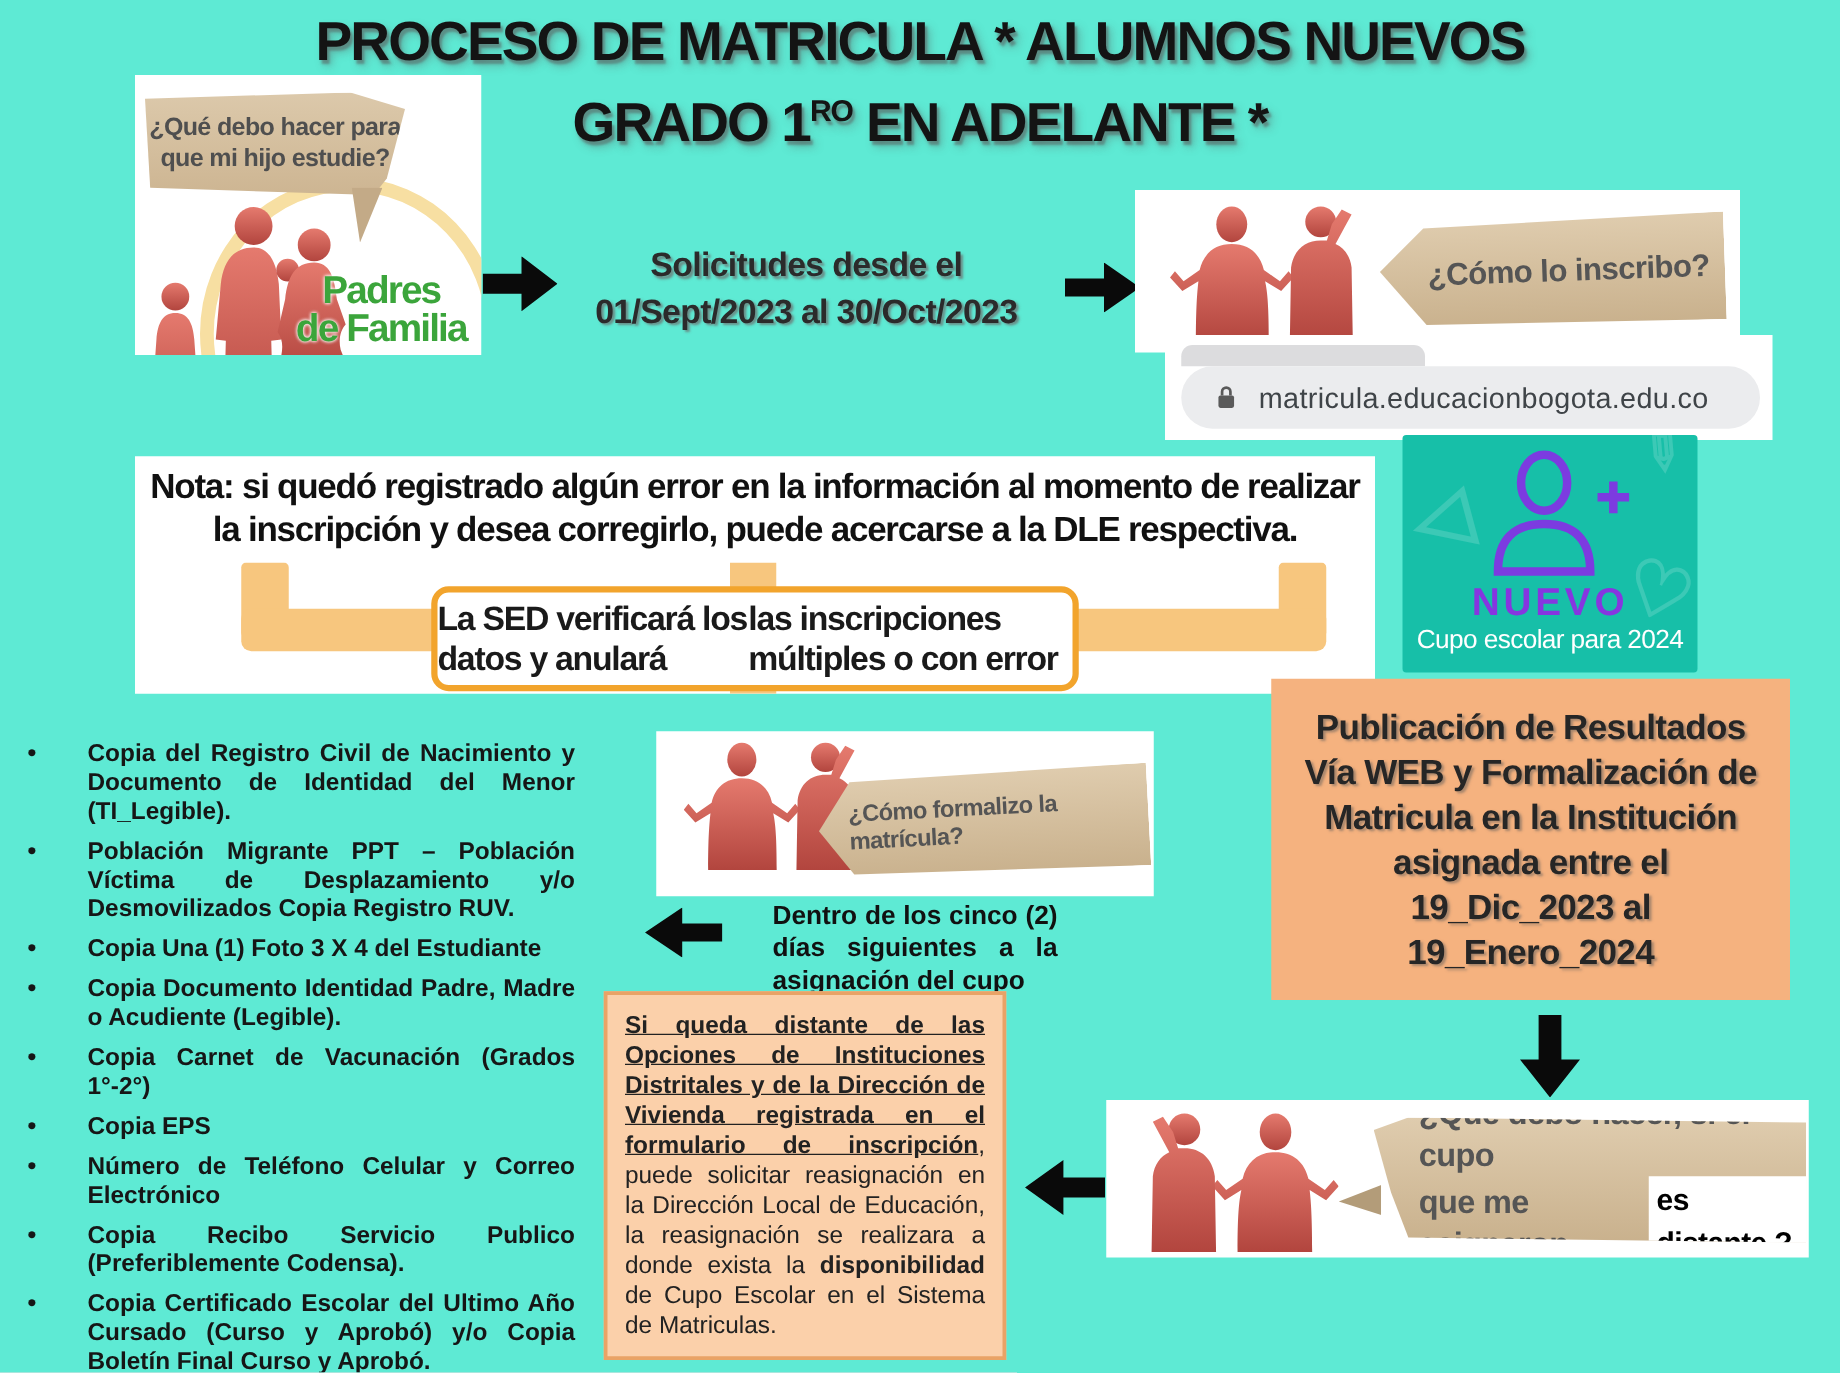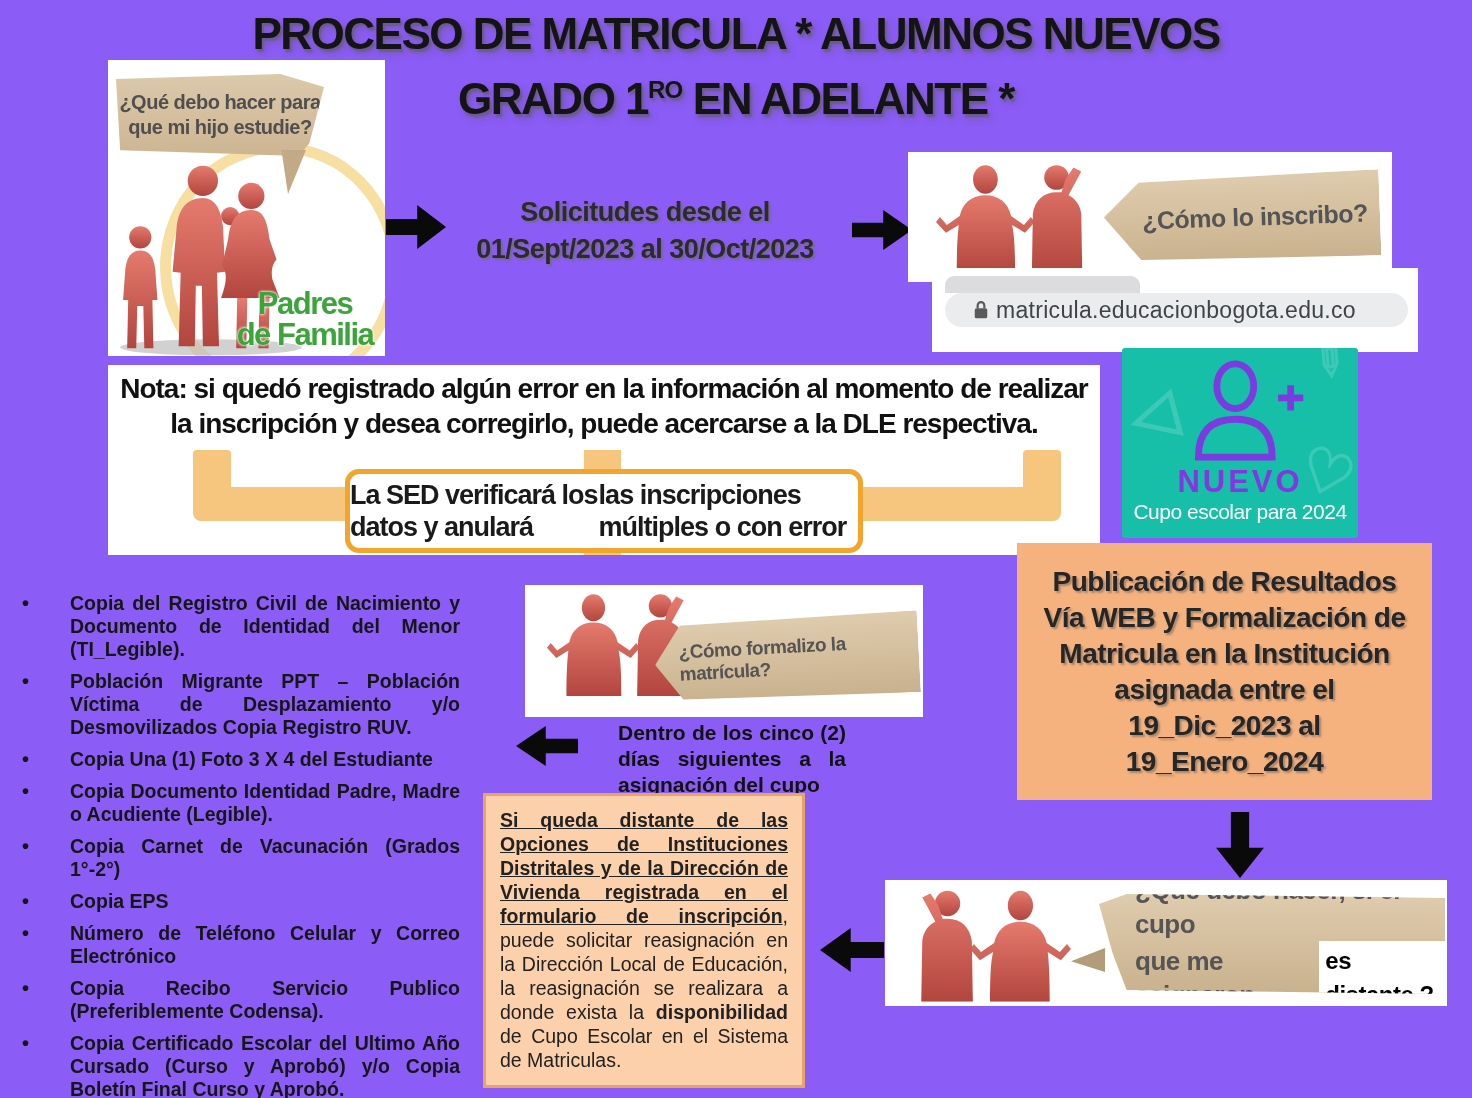--- a/index.html
+++ b/index.html
@@ -1,16 +1,16 @@
 <!DOCTYPE html>
 <html><head>
 <meta charset="utf-8">
 <style>
   html,body{margin:0;padding:0;background:#e4e4e6;}
-  .canvas{position:relative;width:1472px;height:1098px;background:#8b5cf6;overflow:hidden;
+  .canvas{position:relative;width:1472px;height:1098px;background:#5eead4;overflow:hidden;
           font-family:"Liberation Sans",sans-serif;color:#1a1a1a;}
   .abs{position:absolute;}
   .card{position:absolute;background:#fff;}
 
   
   .title{left:0;right:0;top:6px;text-align:center;font-weight:bold;color:#141414;
          font-size:44px;letter-spacing:-1.5px;line-height:56px;
          text-shadow:2px 3px 2px rgba(90,90,90,.55),4px 5px 7px rgba(90,90,90,.35);}
   .title sup{font-size:24px;vertical-align:super;letter-spacing:-1px;}
 
@@ -43,22 +43,22 @@
       font-size:27px;line-height:37px;color:#2b2b2b;letter-spacing:-0.5px;
       text-shadow:2px 2px 2px rgba(110,110,110,.75);}
 
   
   .banner{position:absolute;background:linear-gradient(180deg,#dfccae 0%,#c9b18d 100%);
       color:#555;font-weight:bold;display:flex;align-items:center;justify-content:center;
       letter-spacing:-0.5px;}
 
   
   .tabstub{left:945px;top:276px;width:195px;height:17px;background:#dcdcde;border-radius:9px 9px 0 0;}
-  .urlpill{left:945px;top:293px;width:463px;height:34px;background:#ebecee;border-radius:25px;
-      display:flex;align-items:center;gap:5px;padding-left:26px;box-sizing:border-box;}
+  .urlpill{left:945px;top:293px;width:463px;height:50px;background:#ebecee;border-radius:25px;
+      display:flex;align-items:center;gap:16px;padding-left:26px;box-sizing:border-box;}
   .urltext{font-size:23px;color:#3f4448;letter-spacing:0.3px;}
 
   
   .nota-text{position:absolute;left:0;top:6px;width:100%;text-align:center;font-weight:bold;
       font-size:28px;line-height:35px;letter-spacing:-1px;color:#111;}
   .sed-box{position:absolute;left:237px;top:104px;width:508px;height:74px;background:#fff;
       border:5px solid #f2a42c;border-radius:14px;display:flex;flex-direction:row;
       justify-content:center;align-items:center;font-weight:bold;font-size:27px;line-height:32px;
       letter-spacing:-1px;z-index:2;}
 
@@ -132,21 +132,21 @@
   </symbol>
 </svg>
 
 <div class="canvas">
 
   <div class="abs title">
     <div>PROCESO DE MATRICULA * ALUMNOS NUEVOS</div>
     <div><span>GRADO 1</span><sup>RO</sup><span> EN ADELANTE *</span></div>
   </div>
 
-  <div class="card" style="left:108px;top:60px;width:277px;height:296px;overflow:hidden;">
+  <div class="card" style="left:108px;top:60px;width:277px;height:224px;overflow:hidden;">
     <div class="arc"></div>
     <div class="bubble padres-bubble">
       <span>¿Qué debo hacer para</span>
       <span>que mi hijo estudie?</span>
     </div>
     <div class="padres-tail"></div>
     <svg class="figures" style="left:2px;top:98px;width:212px;height:198px;" viewBox="0 0 210 195">
         <use href="#fig-family"></use>
       </svg>
     <div class="padres-caption">

